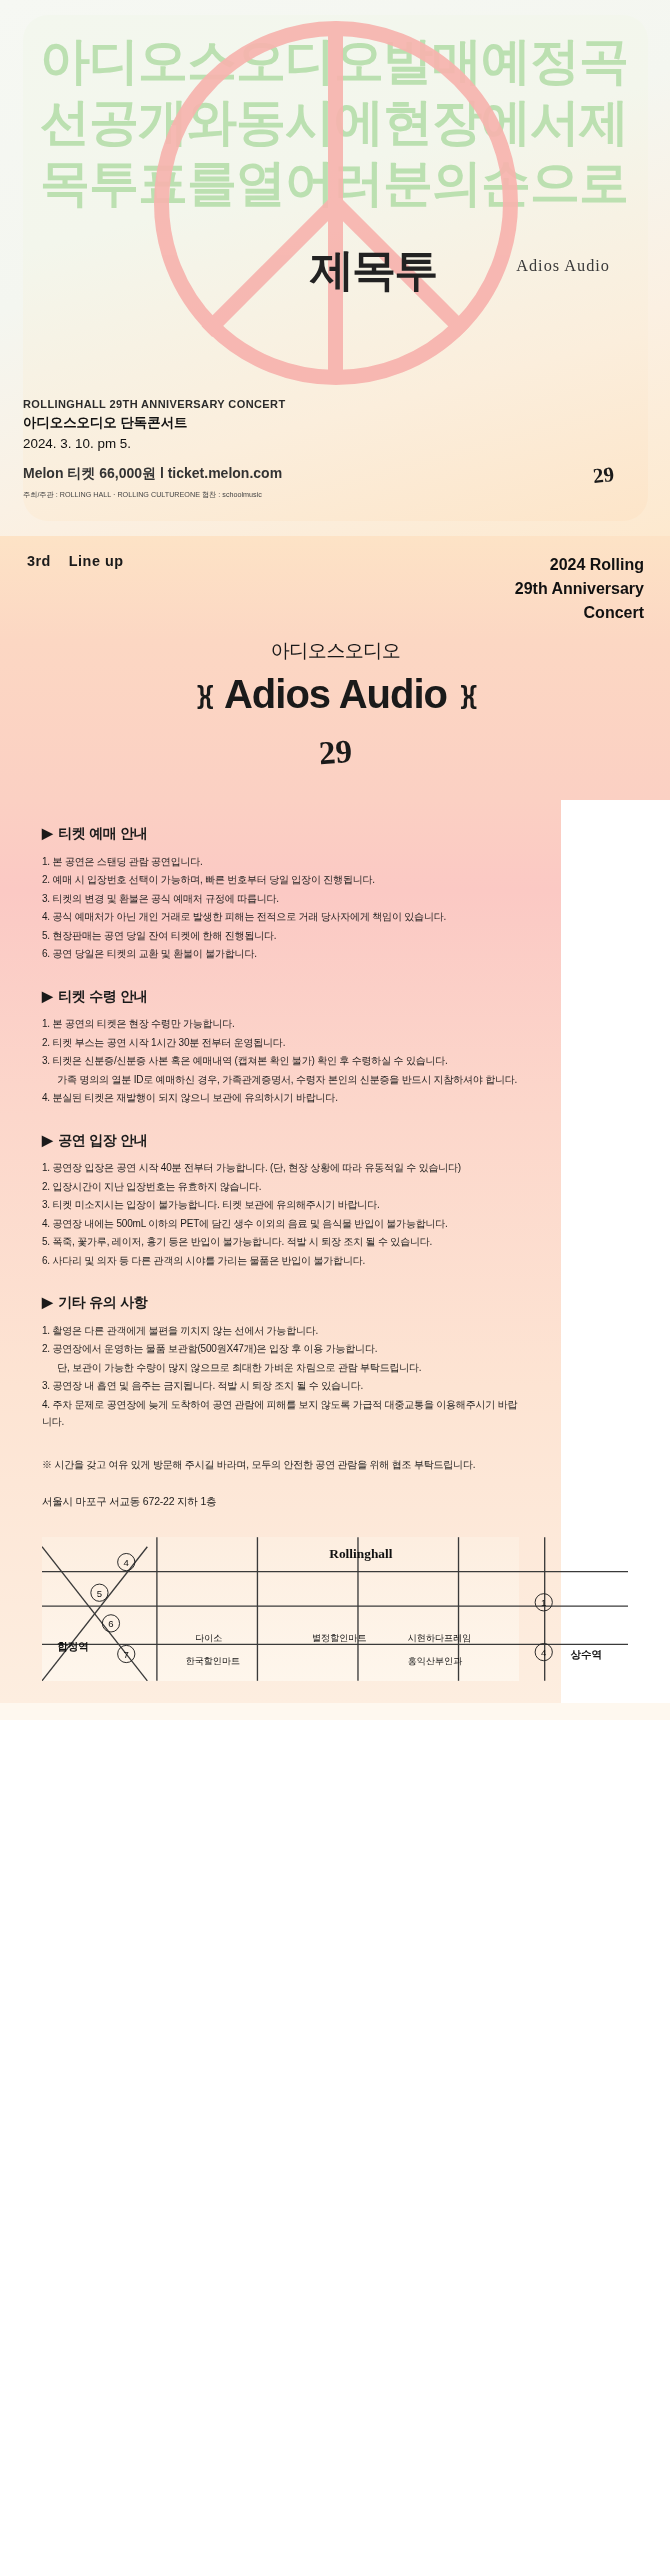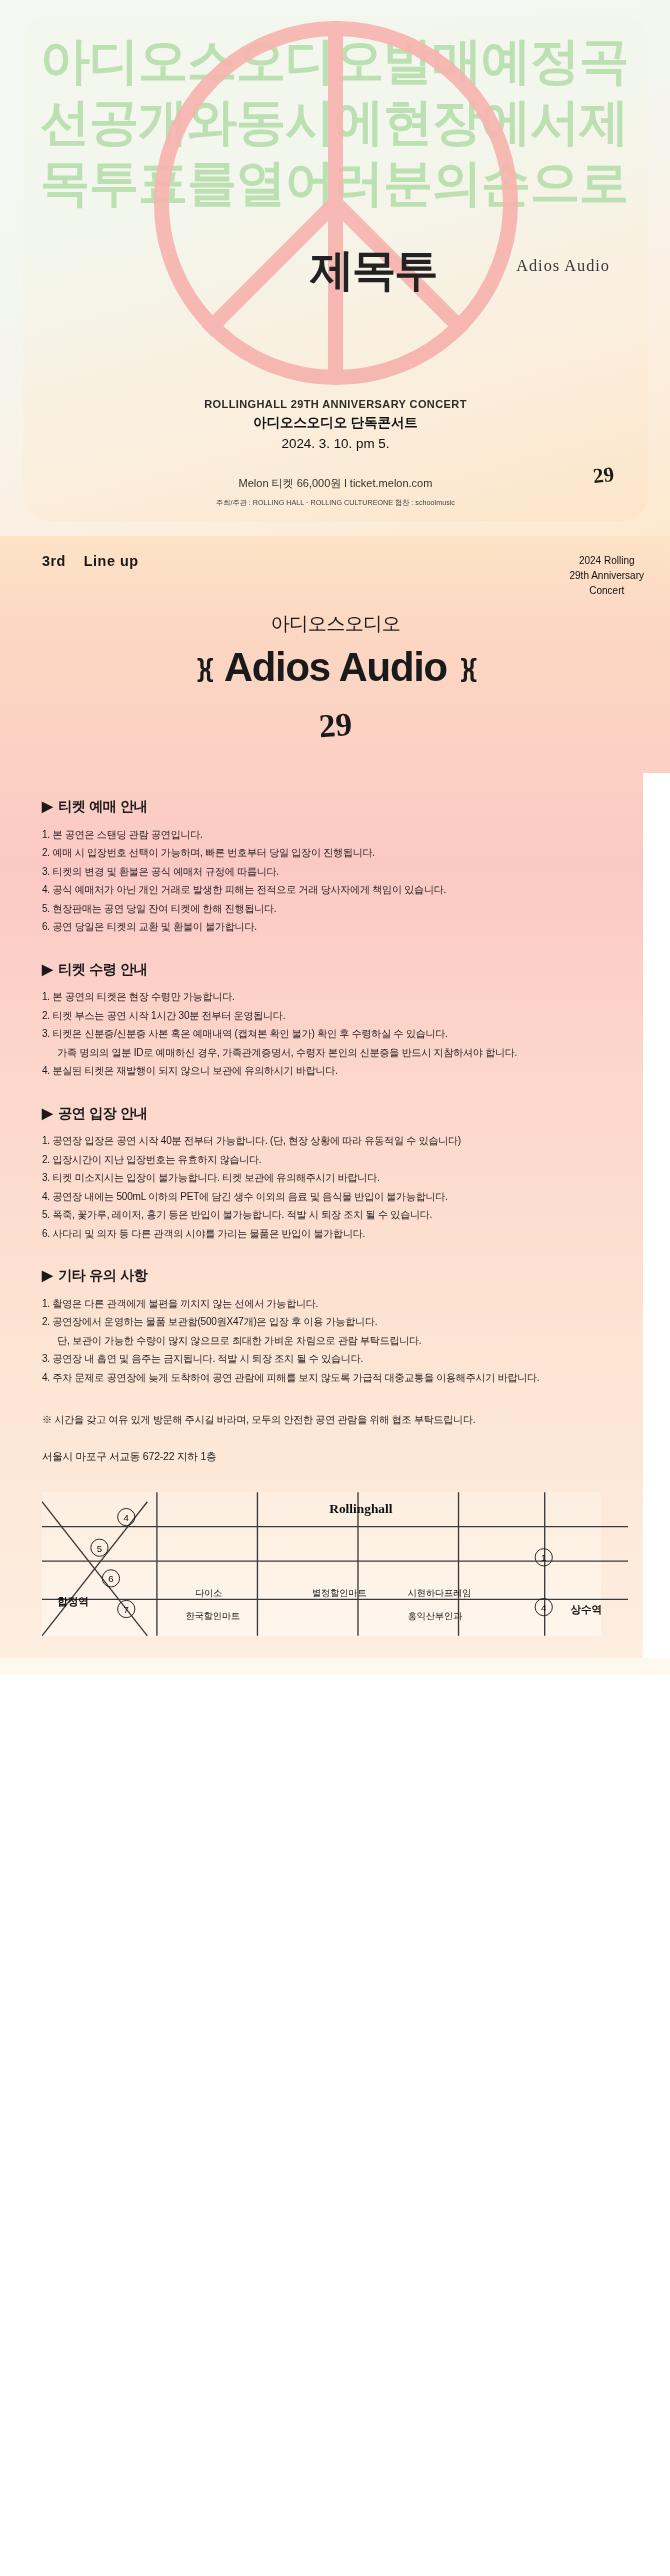--- a/index.html
+++ b/index.html
@@ -85,56 +85,56 @@
     right: 38px; top: 241px;
     font-family: "Liberation Serif", serif;
     font-size: 16.3px;
     letter-spacing: 1px;
     color: #3a3a3a;
     text-align: center;
   }
   .poster-info {
     position: absolute;
     left: 0; right: 0; top: 383px;
-    text-align: center;
+    text-align: left;
   }
   .pi-line1 { font-size: 11px; letter-spacing: 0.4px; color:#2b2b2b; font-weight:600; }
   .pi-line2 { font-size: 13.4px; margin-top: 3.8px; color:#111; font-weight:700; }
   .pi-date  { font-size: 13.4px; margin-top: 4px; color:#111; font-weight:400; }
-  .pi-ticket{ font-size: 11px; margin-top: 25px; color:#333; font-weight:400;}
+  .pi-ticket{ font-size: 14px; margin-top: 14px; color:#333; font-weight:700;}
   .pi-small { font-size: 7.2px; margin-top: 5.7px; color:#444; line-height:1.6; }
   .poster-logo {
     position:absolute; right: 34px; bottom: 33px;
     font-family:"Liberation Serif", serif;
     font-size: 21px; font-weight:700; color:#1a1a1a;
     transform: rotate(-6deg);
   }
 
   
   .lineup {
     width: 671px;
     background: linear-gradient(180deg,#fde3c6 0%,#fcd7c3 40%,#fbd0c3 100%);
     padding: 17px 27px 29px 27px;
     position: relative;
   }
-  .lineup-top { display:flex; justify-content:space-between; align-items:flex-start;margin-left:15px; }
+  .lineup-top { display:flex; justify-content:space-between; align-items:flex-start; }
   .lineup-3rd { font-size: 14.4px; font-weight:700; letter-spacing:0.5px; }
   .lineup-3rd span.lbl { margin-left: 13.4px; }
   .lineup-right {
-    text-align:center; font-size: 10px; font-weight:400; line-height:1.5; color:#111;
+    text-align:right; font-size: 16px; font-weight:700; line-height:1.5; color:#111;
   }
   .artist-kr { text-align:center; font-size: 19px; font-weight:400; margin-top: 13.4px; letter-spacing:-0.5px;}
   .artist-en-row { display:flex; align-items:center; justify-content:center; gap: 13.4px; margin-top: 7.7px;}
   .artist-en { font-size: 40px; font-weight:700; letter-spacing:-1px; font-family:"Liberation Sans", sans-serif;}
   .deco { font-size: 25px; font-weight:700; letter-spacing:-2.9px; line-height:.8;}
   .band-logo { text-align:center; margin-top: 17px; font-family:"Liberation Serif",serif; font-size: 33px; font-weight:700; transform: rotate(-4deg);}
 
   
   .notice {
-    width: 643px;
+    width: 561px;
     background: linear-gradient(180deg,#fbd0c3 0%,#fbc9c4 10%,#fcd7cb 35%,#fde4d3 65%,#fdeee0 100%);
     padding: 25px 42px 22px 42px;
   }
   .sec { margin-bottom: 25px; }
   .sec-h {
     font-size: 14px; font-weight: 700; margin-bottom: 9.6px; letter-spacing: -0.3px;
   }
   .sec-h .tri { margin-right: 5.7px; }
   .item {
     font-size: 10px;

